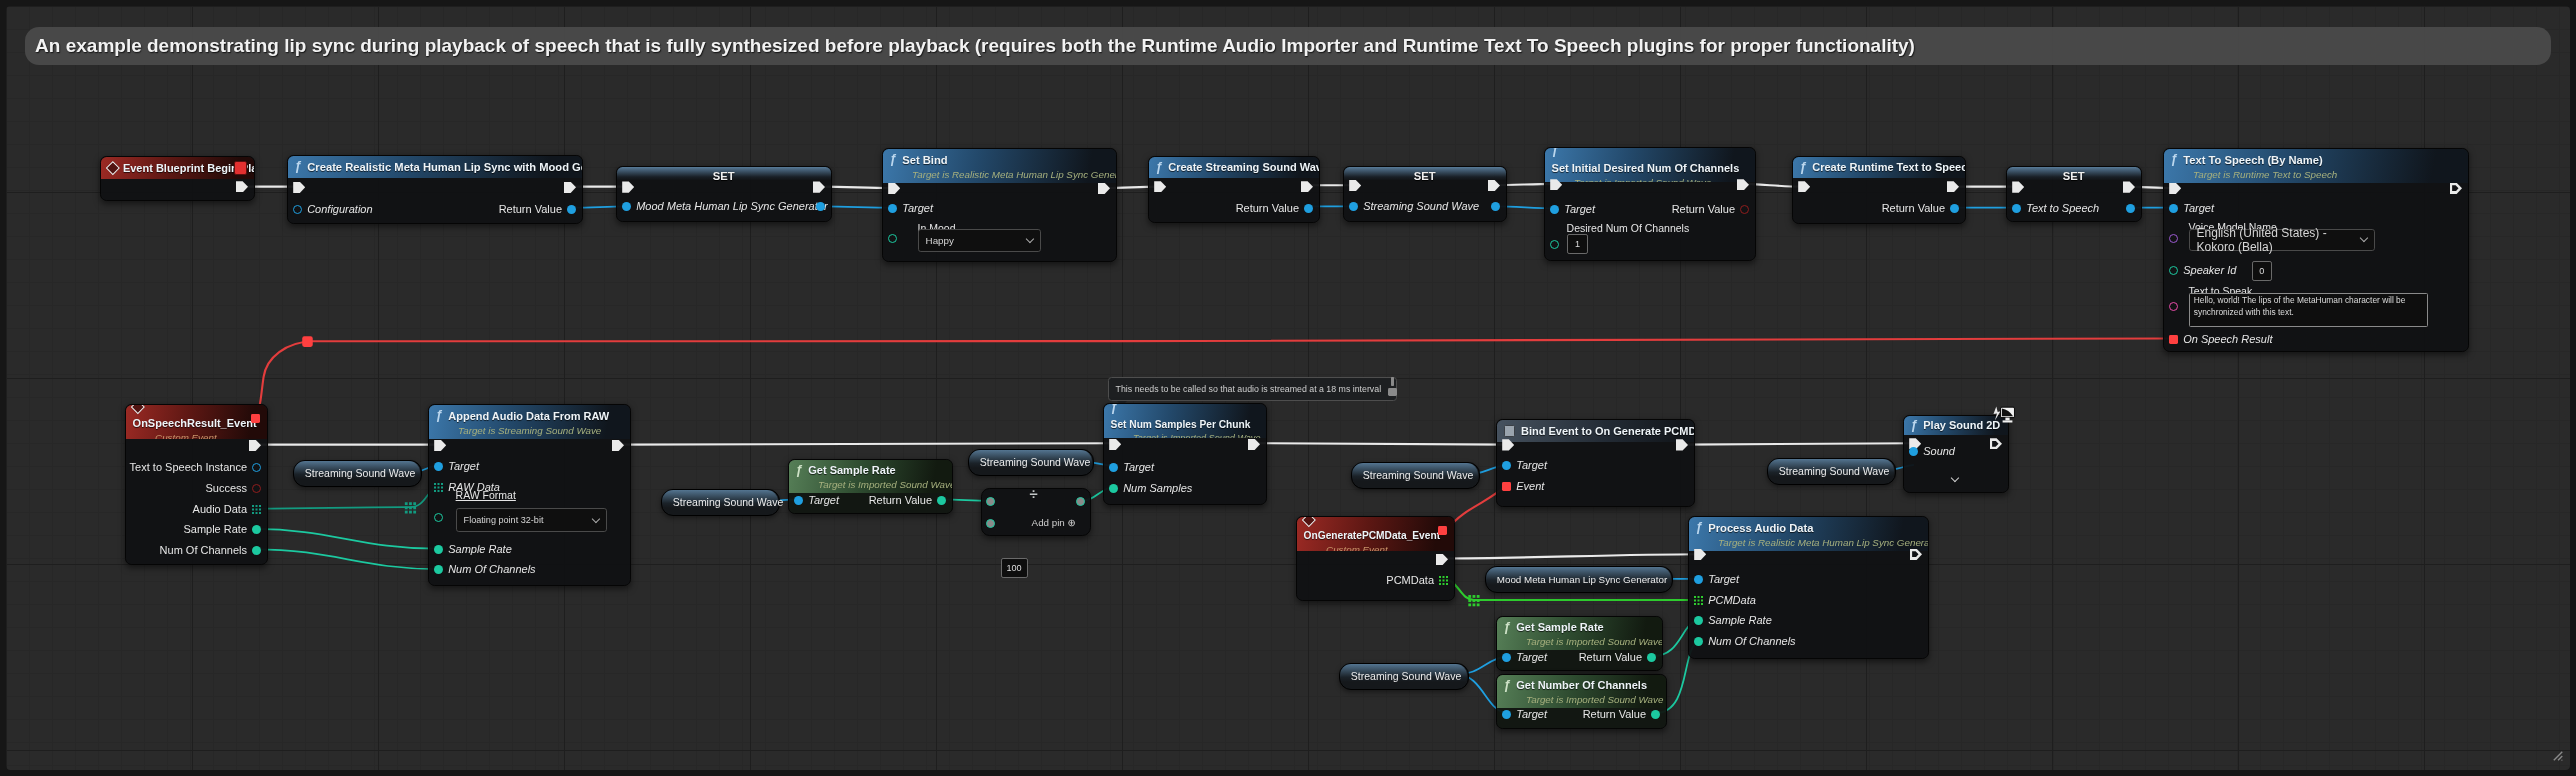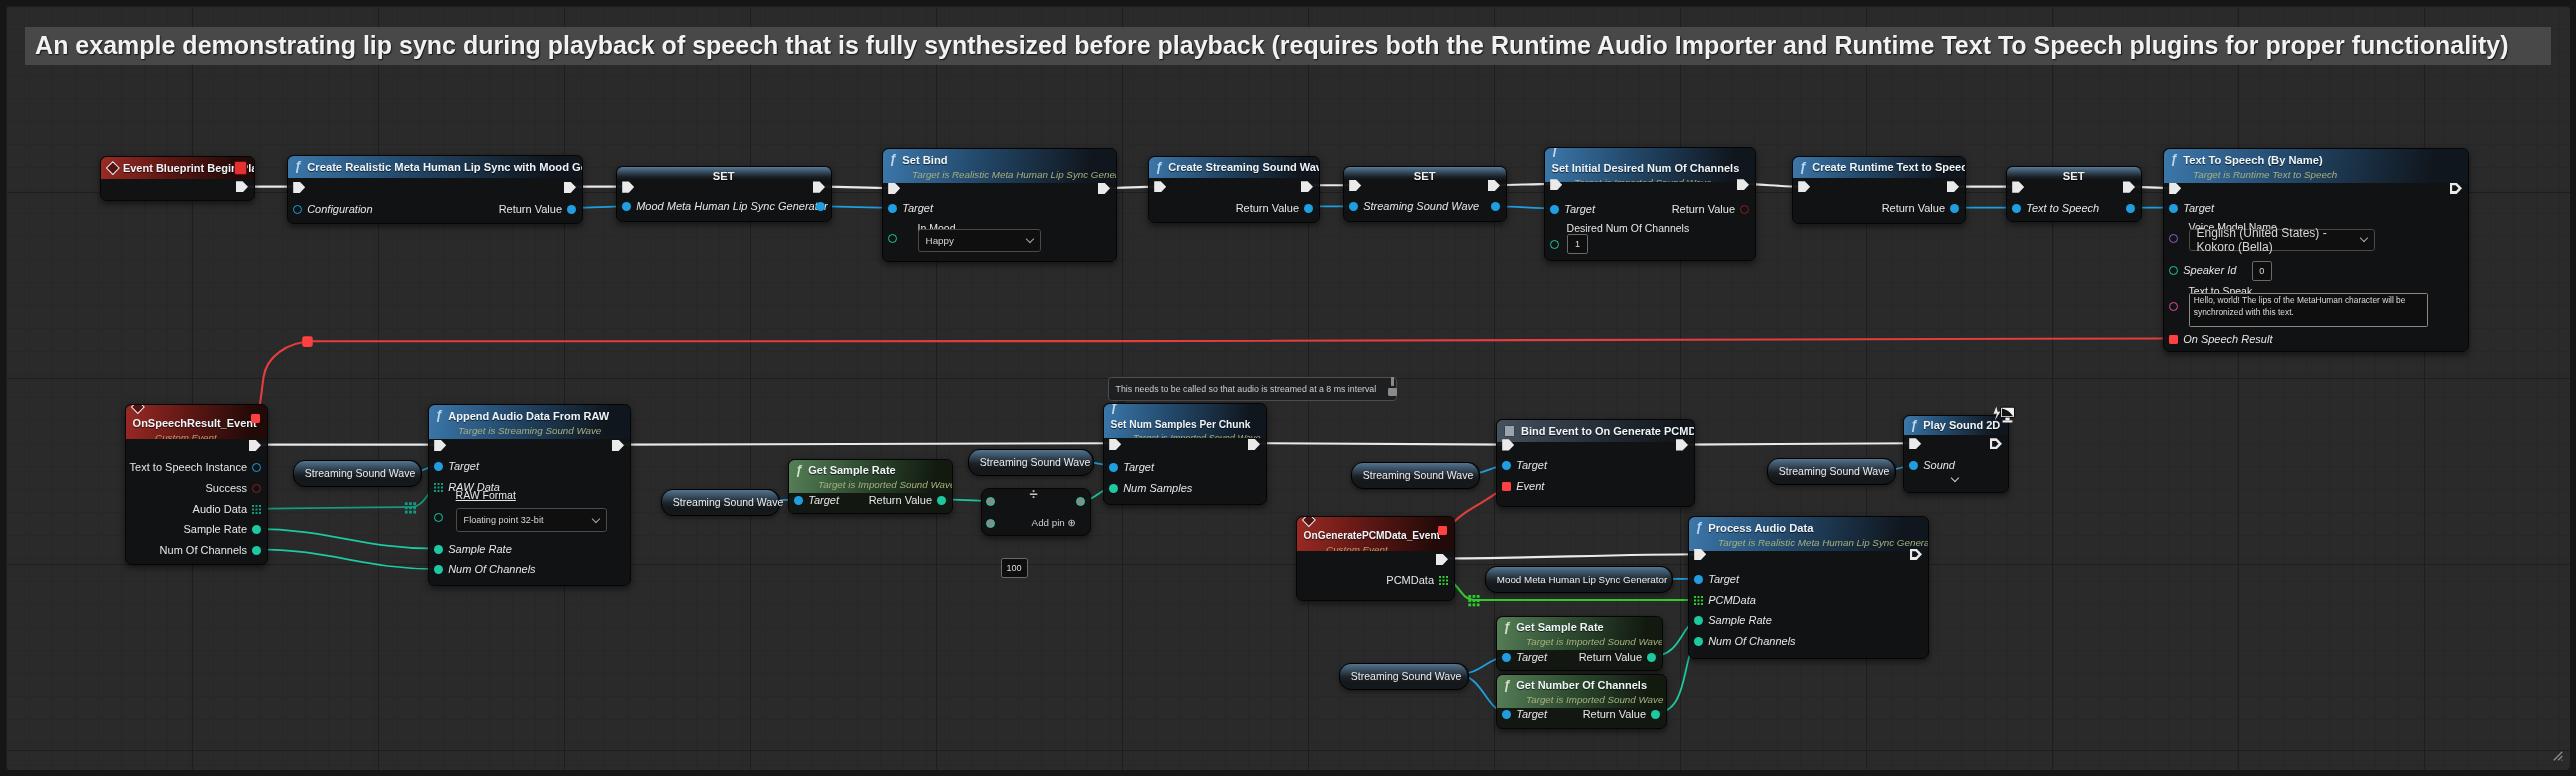--- a/index.html
+++ b/index.html
@@ -6,22 +6,22 @@
   #stage{position:relative;width:2576px;height:776px;font-family:"Liberation Sans",sans-serif;overflow:hidden;}
   #canvas{position:absolute;inset:5.6px;border-radius:4.2px;background-color:#2a2a2a;
     background-image:
       linear-gradient(#1e1e1e 1.1px,transparent 1.1px),
       linear-gradient(90deg,#1e1e1e 1.1px,transparent 1.1px),
       linear-gradient(#272727 0.7px,transparent 0.7px),
       linear-gradient(90deg,#272727 0.7px,transparent 0.7px);
     background-size:186px 186px,186px 186px,23px 23px,23px 23px;}
   #wires{position:absolute;left:0;top:0;z-index:1;pointer-events:none;}
   .banner{position:absolute;left:19.7px;top:21px;width:2516px;height:38px;background:rgba(74,74,74,.94);
-    color:#f2f2f2;font-weight:bold;font-size:25px;display:flex;align-items:center;padding-left:9.8px;
-    text-shadow:0.7px 1.4px 1.4px rgba(0,0,0,.8);z-index:2;white-space:nowrap;}
+    color:#f2f2f2;font-weight:bold;font-size:19px;display:flex;align-items:center;padding-left:9.8px;
+    text-shadow:0.7px 1.4px 1.4px rgba(0,0,0,.8);z-index:2;white-space:nowrap;border-radius:14px;}
   .node{position:absolute;background:rgba(16,17,19,.95);border:0.7px solid #050505;border-radius:6.3px;
     box-shadow:0 2.1px 6.3px rgba(0,0,0,.5);color:#e2e5e8;z-index:2;}
   .node.pure{background:rgba(17,22,17,.95);}
   .hd{position:relative;display:flex;align-items:center;gap:5.6px;padding:0 7px;height:22.5px;border-radius:5.6px 5.6px 0 0;overflow:hidden;}
   .hd2{height:32px;flex-wrap:wrap;align-content:center;padding-top:2.1px;}
   .hd-fn{background:linear-gradient(100deg,#3c78ab 0%,#23496b 40%,#10161d 88%);}
   .hd-pure{background:linear-gradient(100deg,#567f57 0%,#2d4a2f 45%,#121a10 88%);}
   .hd-ev{background:linear-gradient(100deg,#9c2a24 0%,#5c1713 45%,#220a08 88%);}
   .hd-bind{background:linear-gradient(100deg,#46525f 0%,#232b35 55%,#12161b 92%);}
   .hd-set{background:linear-gradient(180deg,rgba(125,178,222,.65) 0%,rgba(60,92,118,.18) 55%,rgba(0,0,0,0) 75%);
@@ -537,21 +537,21 @@
         </div>
   <div class="prow R" style="top:4.9px;right:4.2px;">
           <span class="pring r-green" style="background:#8a8a8a;"></span>
         </div>
   <div class="vbox" style="left:19px;top:24.6px;width:25px;height:18.3px;margin-top:45px;">100</div>
   <div class="addpin" style="left:50px;top:28px;">
     <span>Add pin</span> <span>⊕</span>
   </div>
 </div>
 
-<div class="comment" style="left:1102px;top:371px;width:273px;height:22.5px;">This needs to be called so that audio is streamed at a 8 ms interval</div>
+<div class="comment" style="left:1102px;top:371px;width:273px;height:22.5px;">This needs to be called so that audio is streamed at a 18 ms interval</div>
 <div class="cicons" style="left:1382px;top:371px;">
   <b class="pinzz"></b>
   <b></b>
 </div>
 
 <div class="node" style="left:1097px;top:397px;width:162px;height:100px;">
   <div class="hd hd2 hd-fn">
     <span class="fx">ƒ</span>
     <span class="t sm" style="font-size:10.2px;">Set Num Samples Per Chunk</span>
     <span class="sub" style="font-size:9.1px;">Target is Imported Sound Wave</span>
@@ -628,21 +628,21 @@
   <div class="prow L" style="top:20.4px;">
           <span class="pexec">
             <i></i>
           </span>
         </div>
   <div class="prow R" style="top:20.4px;">
           <span class="pexec hollow">
             <i></i>
           </span>
         </div>
-  <div class="prow L" style="top:42px;">
+  <div class="prow L" style="top:28px;">
           <span class="pdot c-blue"></span>
           <span>Sound</span>
         </div>
   <div class="chev" style="position:absolute;left:48px;top:62px;border-color:#cfcfcf;"></div>
 </div>
 
 <div class="node" style="left:1290px;top:510px;width:157px;height:83px;">
   <div class="hd hd2 hd-ev">
     <span class="diam"></span>
     <span class="t sm" style="font-size:10.2px;">OnGeneratePCMData_Event</span>

